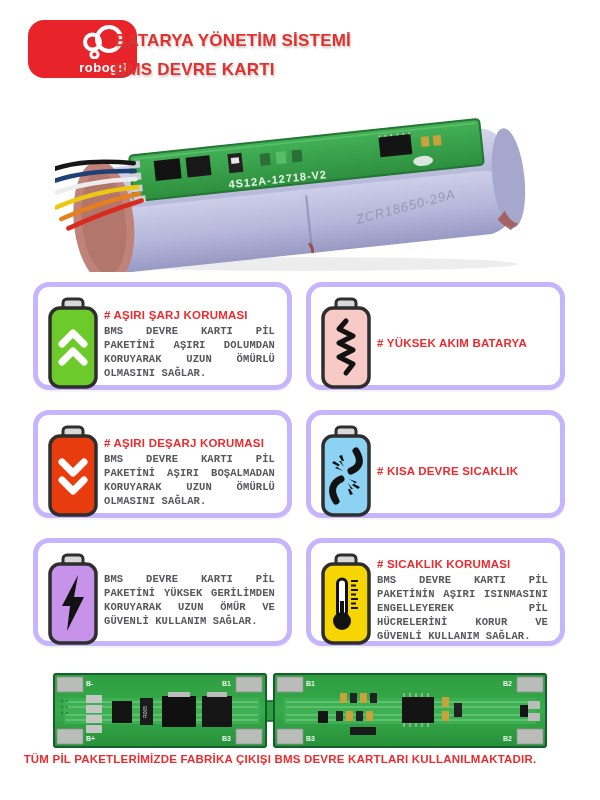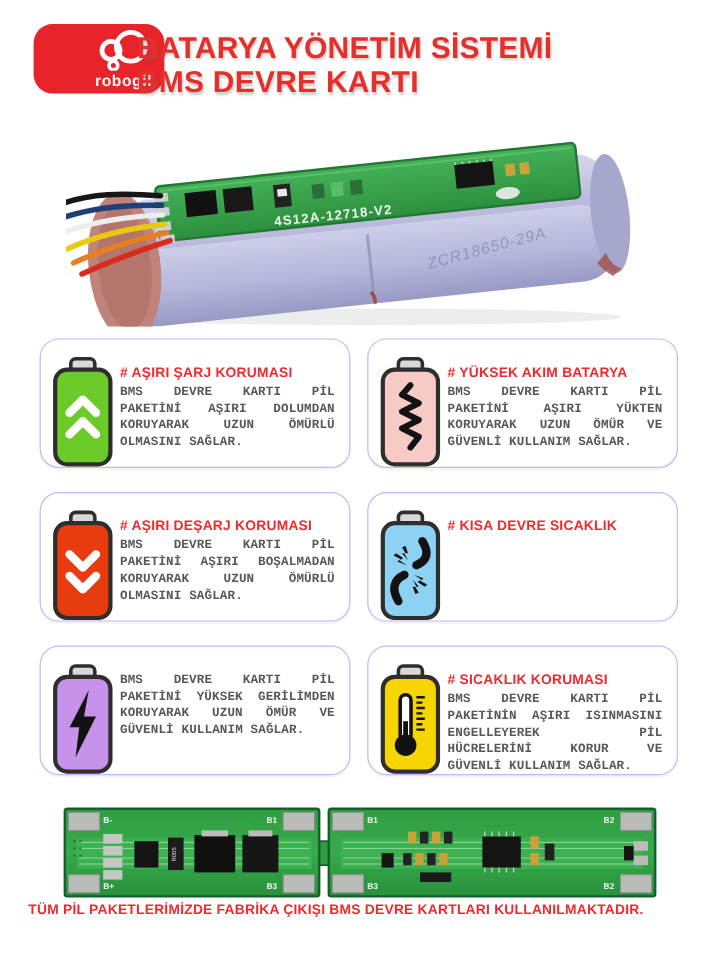--- a/index.html
+++ b/index.html
@@ -10,34 +10,34 @@
   
   .logo{
     position:absolute;left:28px;top:20px;width:68px;height:58px;
     background:#e8232a;border-radius:16px;display:flex;flex-direction:column;
     align-items:center;justify-content:center;padding-left:41px;
   }
   .logo svg{display:block;}
   .logo-text{color:#fff;font-size:13px;font-weight:bold;letter-spacing:.5px;margin-top:1px;}
   .titles{position:absolute;left:114px;top:26px;}
   .title-line{
-    color:#e62f2b;font-size:25px;font-weight:800;line-height:29px;letter-spacing:.2px;
+    color:#e62f2b;font-size:17px;font-weight:800;line-height:29px;letter-spacing:.2px;
     text-shadow:1px 2px 2px rgba(110,110,110,.35);white-space:nowrap;
   }
   
   .hero{position:absolute;left:55px;top:104px;width:490px;height:168px;}
   
   .cards{
     position:absolute;left:33px;top:282px;width:532px;
     display:grid;grid-template-columns:1fr 1fr;column-gap:14px;row-gap:20px;
   }
   .card{
-    height:108px;background:#fff;border:1px solid #c4b5fd;border-radius:16px;
+    height:108px;background:#fff;border:5px solid #c4b5fd;border-radius:16px;
     box-shadow:0 2px 0 rgba(0,0,0,.04);
-    display:flex;padding:20px 8px 4px 8px;box-sizing:border-box;
+    display:flex;align-items:center;padding:20px 8px 4px 8px;box-sizing:border-box;
   }
   .card-icon{flex:0 0 54px;display:flex;align-items:center;justify-content:center;}
   .card-text{flex:1;padding:2px 4px 0 4px;min-width:0;}
   .card-title{
     color:#ed2b2f;font-size:11.5px;font-weight:800;letter-spacing:.2px;
     margin:0 0 4px 0;white-space:nowrap;
   }
   .card-body{
     color:#58585c;font-size:10.5px;font-weight:bold;line-height:1.33;
     text-align:justify;letter-spacing:.1px;font-family:Liberation Mono, monospace;
@@ -162,21 +162,20 @@
     <div class="card">
       <div class="card-icon">
         <svg width="52" height="94" viewBox="0 0 52 94">
           <rect x="16" y="2" width="20" height="12" rx="4" fill="#d9d9d9" stroke="#2e2e2e" stroke-width="3"></rect>
           <rect x="3" y="11" width="46" height="79" rx="10" fill="#f7cac5" stroke="#2e2e2e" stroke-width="3.5"></rect>
           <polyline points="26,24 19,32 33,39 19,46 33,53 19,60 33,67 26,76" fill="none" stroke="#121212" stroke-width="5" stroke-linecap="round" stroke-linejoin="round"></polyline>
         </svg>
       </div>
       <div class="card-text">
         <div class="card-title">#  YÜKSEK AKIM BATARYA</div>
-        <div class="card-body">BMS DEVRE KARTI PİL PAKETİNİ AŞIRI YÜKTEN KORUYARAK UZUN ÖMÜR VE GÜVENLİ KULLANIM SAĞLAR.</div>
       </div>
     </div>
 
     <div class="card">
       <div class="card-icon">
         <svg width="52" height="94" viewBox="0 0 52 94">
           <rect x="16" y="2" width="20" height="12" rx="4" fill="#d9d9d9" stroke="#2e2e2e" stroke-width="3"></rect>
           <rect x="3" y="11" width="46" height="79" rx="10" fill="#e93c0e" stroke="#2e2e2e" stroke-width="3.5"></rect>
           <g stroke="#ffffff" stroke-width="7" fill="none" stroke-linecap="round" stroke-linejoin="round">
             <path d="M15 37 L26 48 L37 37"></path>

